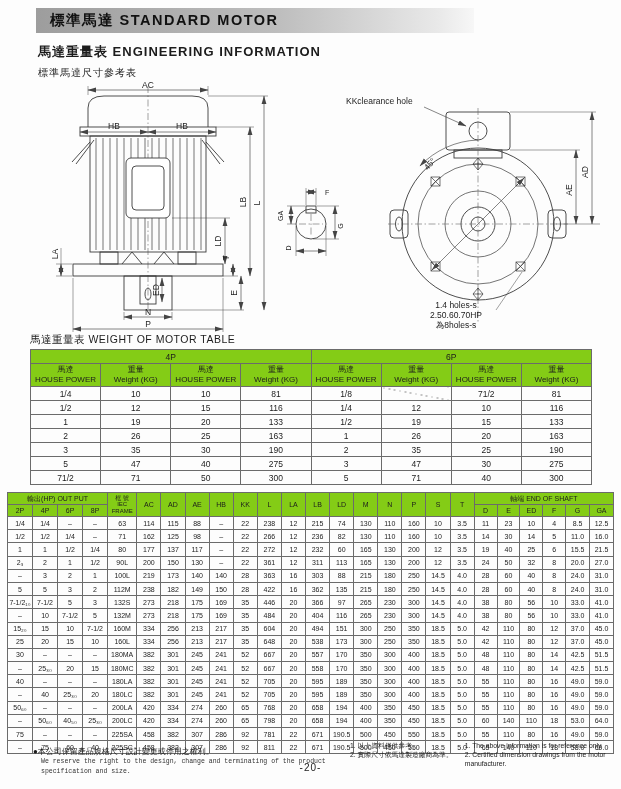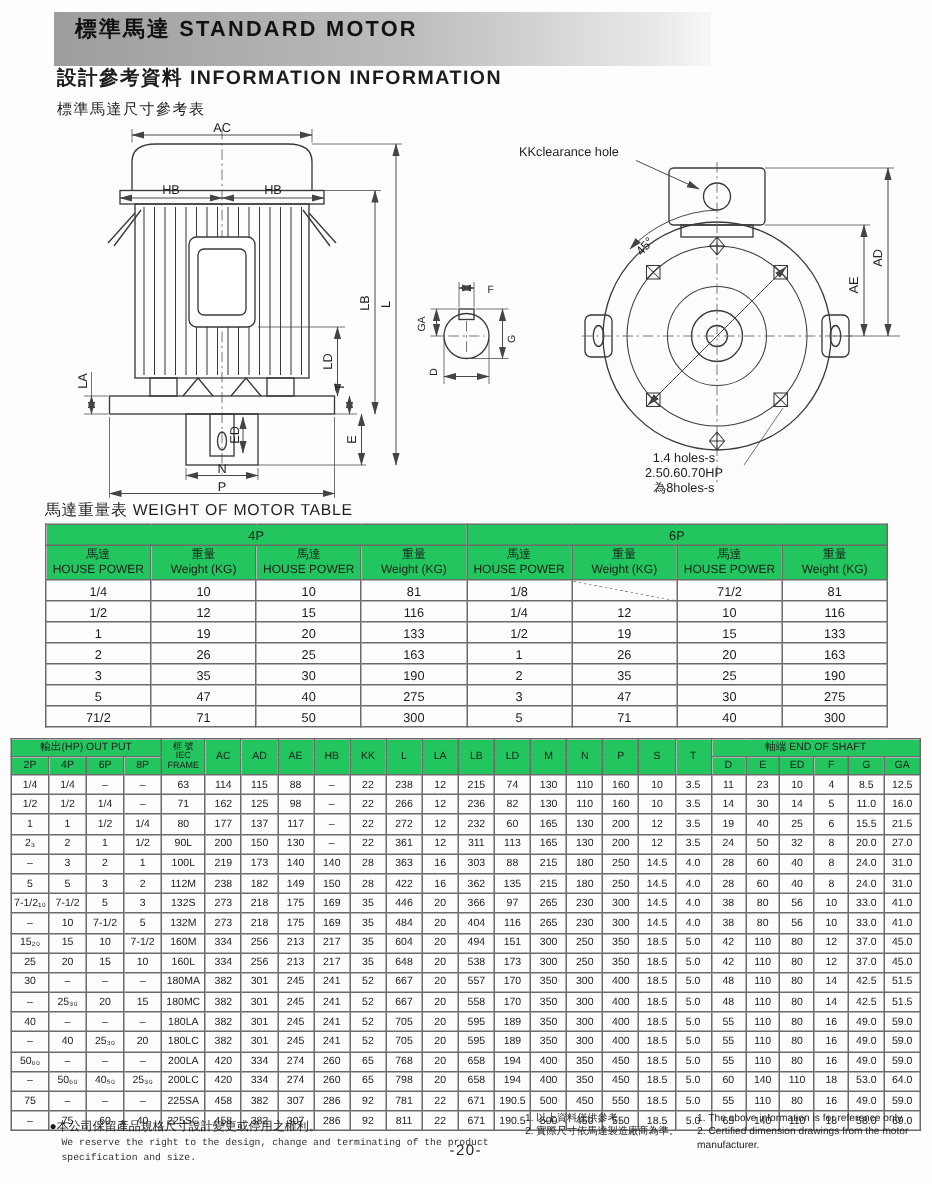--- a/index.html
+++ b/index.html
@@ -2,21 +2,21 @@
 <html><head>
 <meta charset="utf-8">
 <style>
   html,body{margin:0;padding:0;}
   body{
     width:621px;height:789px;position:relative;background:#fdfdfd;
     font-family:"Liberation Sans","DejaVu Sans",sans-serif;color:#1c1c1c;
     overflow:hidden;
   }
   .title-bar{
-    position:absolute;left:36px;top:8px;width:438px;height:36px;
+    position:absolute;left:36px;top:8px;width:438px;height:25px;
     background:linear-gradient(to right,#9d9d9d,#bdbdbd 55%,#e9e9e9 92%,#f7f7f7);
     font-size:14.5px;font-weight:bold;letter-spacing:1.5px;
     line-height:25px;padding-left:14px;box-sizing:border-box;color:#111;
   }
   .section-title{
     position:absolute;left:38px;top:43px;font-size:13px;font-weight:bold;letter-spacing:1px;
   }
   .section-subtitle{
     position:absolute;left:38px;top:66px;font-size:10px;letter-spacing:1px;
   }
@@ -30,21 +30,21 @@
   .cl{stroke:#666;stroke-width:0.6;fill:none;stroke-dasharray:7 2.5 1.5 2.5;}
   .dim{stroke:#444;stroke-width:0.65;fill:none;}
   .ext{stroke:#444;stroke-width:0.5;fill:none;}
   .dt{font-size:8.5px;fill:#222;stroke:none;}
   .dts{font-size:7px;fill:#222;stroke:none;}
   .wht{fill:#fff;stroke:#3a3a3a;stroke-width:0.9;}
 
   .weight-title{position:absolute;left:30px;top:333px;font-size:10.5px;letter-spacing:0.5px;}
   table{border-collapse:collapse;table-layout:fixed;}
   th,td{border:1px solid #6b6b6b;text-align:center;padding:0;overflow:hidden;white-space:nowrap;}
-  thead th{background:#22c55e;font-weight:normal;}
+  thead th{background:#84cc16;font-weight:normal;}
   .weight-table{
     position:absolute;left:30px;top:349px;width:562px;font-size:8.5px;
     border:1.5px solid #555;
   }
   .weight-table thead tr:first-child th{height:13px;font-size:8.5px;}
   .weight-table thead tr:last-child th{height:22px;line-height:10px;font-size:8px;}
   .weight-table td{height:13px;}
   .weight-table tbody tr:first-child td:nth-child(6){
     background:linear-gradient(to top right,transparent 49.4%,#8a8a8a 49.4%,#8a8a8a 50.6%,transparent 50.6%);
   }
@@ -60,21 +60,21 @@
   .footnote-right{
     position:absolute;left:350px;top:741px;font-size:6.8px;line-height:9px;
     display:grid;grid-template-columns:auto auto;column-gap:12px;color:#222;
   }
   .page-num{position:absolute;left:0;top:762px;width:100%;text-align:center;font-size:10px;letter-spacing:1px;}
 </style>
 </head>
 <body>
 
 <div class="title-bar">標準馬達 STANDARD MOTOR</div>
-<div class="section-title">設計參考資料 INFORMATION INFORMATION</div>
+<div class="section-title">馬達重量表 ENGINEERING INFORMATION</div>
 <div class="section-subtitle">標準馬達尺寸參考表</div>
 
 <div class="drawing-area">
 
   <svg class="svg-side" width="250" height="252" viewBox="0 0 250 252">
     <defs>
       <marker id="arrA" markerWidth="9" markerHeight="8" refX="8" refY="3" orient="auto-start-reverse" markerUnits="userSpaceOnUse">
         <path d="M0,0.6 L8.5,3 L0,5.4 Z" fill="#444"></path>
       </marker>
     </defs>

